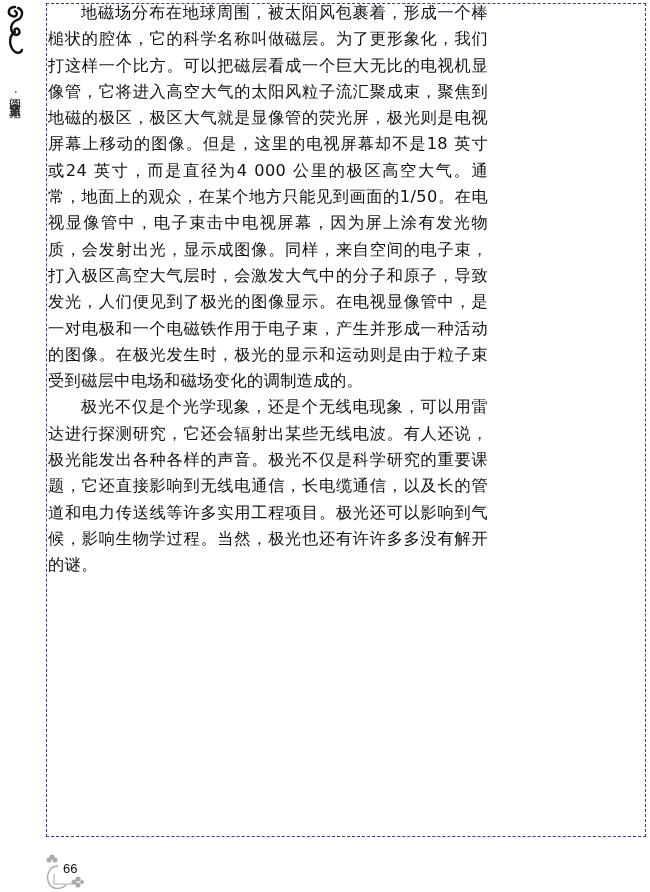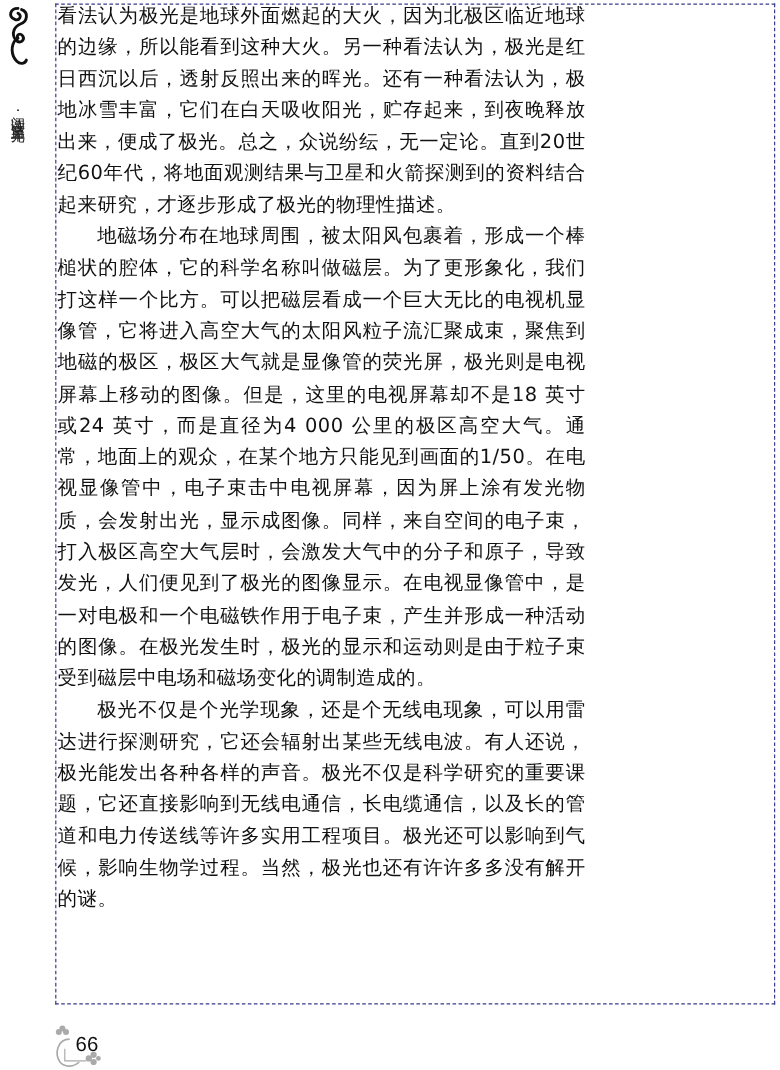--- a/index.html
+++ b/index.html
@@ -9,36 +9,35 @@
            border-top:1.5px dashed #3a3a8c; border-right:1.5px dashed #3a3a8c;
            border-bottom:1.5px dashed #3a3a8c; border-left:1.5px dashed #3a3a8c; box-sizing:border-box; }
   .text-col { position:absolute; left:48px; top:0px; width:440px; }
   .para { margin:0; font-size:16.2px; line-height:26.3px; letter-spacing:0.4px;
           text-align:justify; text-indent:0; }
   .para.indent { text-indent:33px; }
   .side-label { position:absolute; left:6px; top:88px; width:16px; font-size:12px;
                 line-height:14px; writing-mode:vertical-rl; letter-spacing:1px; color:#222; }
   .ornament { position:absolute; left:4px; top:4px; width:22px; height:52px; }
   .footer { position:absolute; left:40px; top:852px; width:60px; height:40px; }
-  .page-num { position:absolute; left:63px; top:861px; font-size:17px; color:#111;
+  .page-num { position:absolute; left:63px; top:861px; font-size:13px; color:#111;
               font-family:"Liberation Sans",sans-serif; }
 </style>
 </head>
 <body>
 
 <div class="frame"></div>
 
 <svg class="ornament" viewBox="0 0 22 52">
   <path d="M11 3 C4 3 3 10 8 12 C12 14 15 9 11 7 M14 4 C20 6 19 14 13 16 C8 18 5 24 9 29 C12 33 17 30 15 26 C13 23 9 25 11 28 M9 29 C5 34 5 42 10 47 C13 50 17 49 18 46" fill="none" stroke="#111" stroke-width="2.4" stroke-linecap="round"></path>
 </svg>
 
 <div class="side-label">阅读·第三单元</div>
 
 <div class="text-col">
-  <p class="para">看法认为极光是地球外面燃起的大火，因为北极区临近地球的边缘，所以能看到这种大火。另一种看法认为，极光是红日西沉以后，透射反照出来的晖光。还有一种看法认为，极地冰雪丰富，它们在白天吸收阳光，贮存起来，到夜晚释放出来，便成了极光。总之，众说纷纭，无一定论。直到20世纪60年代，将地面观测结果与卫星和火箭探测到的资料结合起来研究，才逐步形成了极光的物理性描述。</p>
   <p class="para indent">地磁场分布在地球周围，被太阳风包裹着，形成一个棒槌状的腔体，它的科学名称叫做磁层。为了更形象化，我们打这样一个比方。可以把磁层看成一个巨大无比的电视机显像管，它将进入高空大气的太阳风粒子流汇聚成束，聚焦到地磁的极区，极区大气就是显像管的荧光屏，极光则是电视屏幕上移动的图像。但是，这里的电视屏幕却不是18 英寸或24 英寸，而是直径为4 000 公里的极区高空大气。通常，地面上的观众，在某个地方只能见到画面的1/50。在电视显像管中，电子束击中电视屏幕，因为屏上涂有发光物质，会发射出光，显示成图像。同样，来自空间的电子束，打入极区高空大气层时，会激发大气中的分子和原子，导致发光，人们便见到了极光的图像显示。在电视显像管中，是一对电极和一个电磁铁作用于电子束，产生并形成一种活动的图像。在极光发生时，极光的显示和运动则是由于粒子束受到磁层中电场和磁场变化的调制造成的。</p>
   <p class="para indent">极光不仅是个光学现象，还是个无线电现象，可以用雷达进行探测研究，它还会辐射出某些无线电波。有人还说，极光能发出各种各样的声音。极光不仅是科学研究的重要课题，它还直接影响到无线电通信，长电缆通信，以及长的管道和电力传送线等许多实用工程项目。极光还可以影响到气候，影响生物学过程。当然，极光也还有许许多多没有解开的谜。</p>
 </div>
 
 <svg class="footer" viewBox="0 0 60 40">
   <circle cx="12" cy="5" r="2.5" fill="#aaa"></circle>
   <circle cx="9" cy="8" r="2.5" fill="#aaa"></circle>
   <circle cx="15" cy="8" r="2.5" fill="#aaa"></circle>
   <path d="M18 14 C8 14 5 26 10 33 C14 38 22 37 26 33" fill="none" stroke="#aaa" stroke-width="1.4"></path>
   <path d="M14 22 L14 32 L32 32" fill="none" stroke="#aaa" stroke-width="1"></path>

